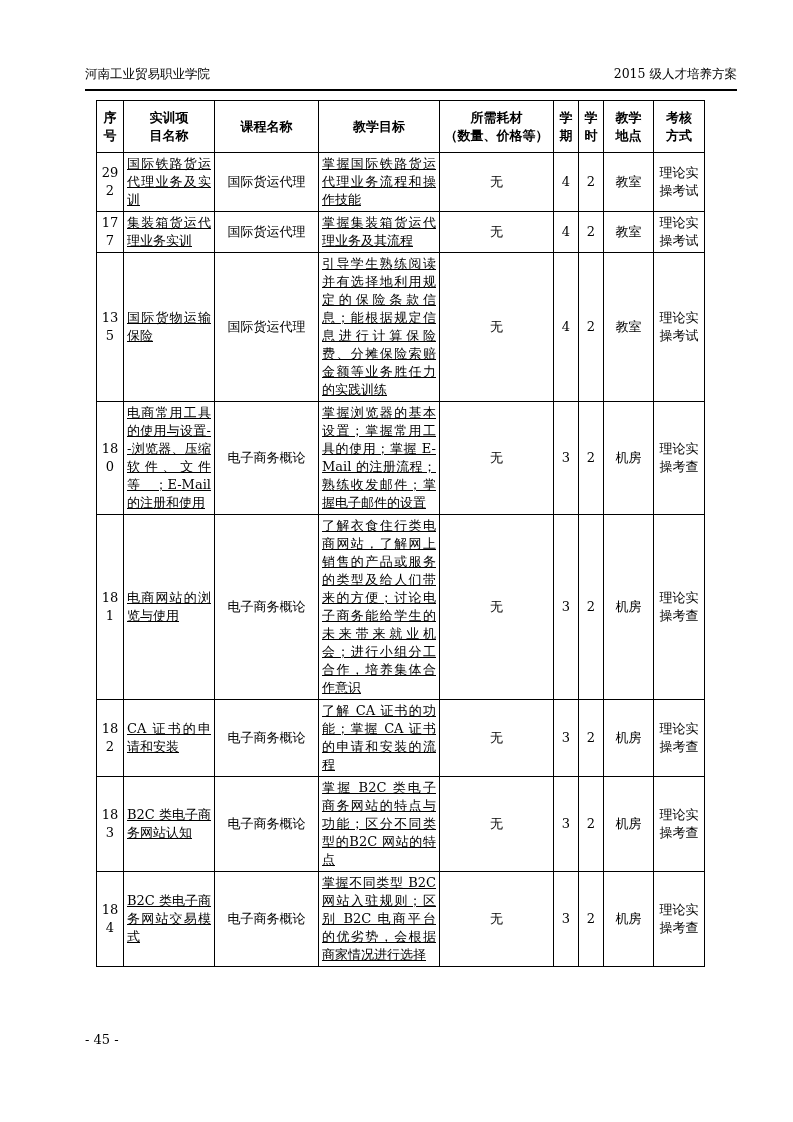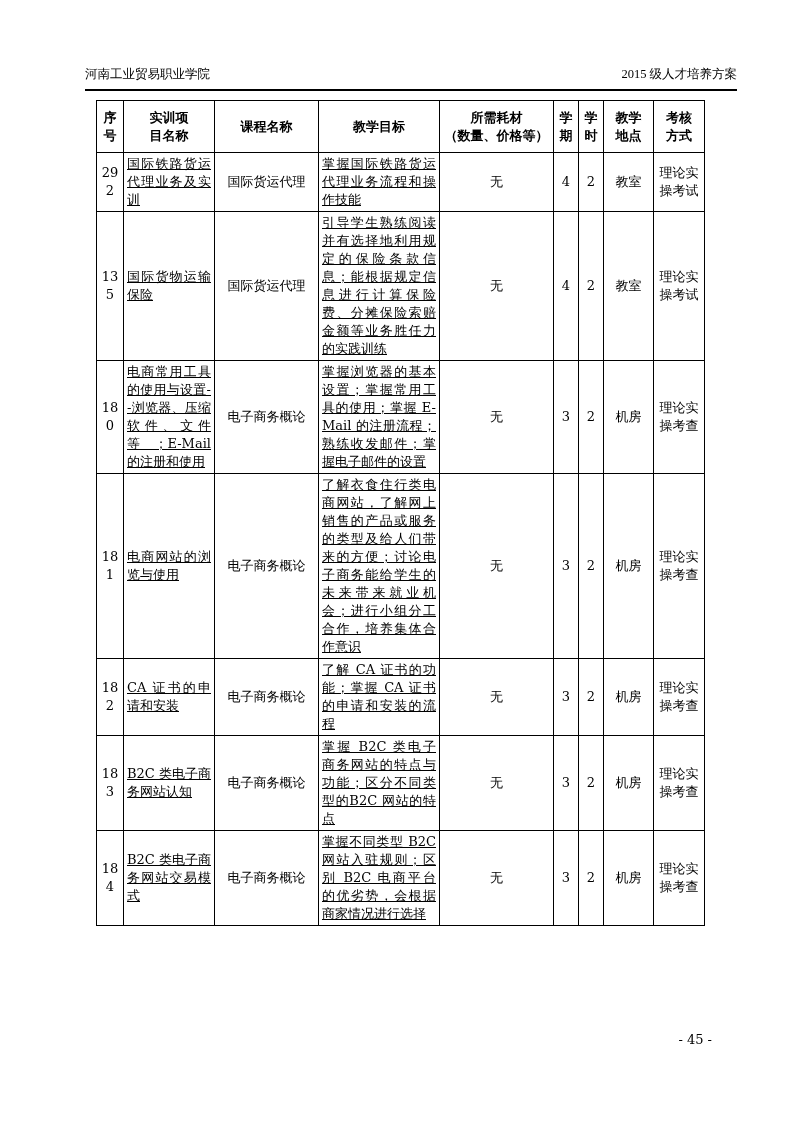--- a/index.html
+++ b/index.html
@@ -11,21 +11,20 @@
     font-family: "DejaVu Serif", "Liberation Serif", serif;
     position: relative;
     overflow: hidden;
   }
   .page-header {
     position: absolute;
     left: 85px; top: 66px; width: 652px;
     display: flex; justify-content: space-between; align-items: flex-end;
     font-size: 12.5px;
     line-height: 1.3;
-    font-family: Liberation Serif, serif;
   }
   .header-rule {
     position: absolute;
     left: 85px; top: 89px; width: 652px; height: 2px;
     background: #000;
   }
   table.curriculum {
     position: absolute;
     left: 96px; top: 100px;
     width: 608px;
@@ -51,21 +50,21 @@
   .curriculum td { text-align: center; }
   .curriculum td.cell-left {
     text-align: justify;
     text-justify: inter-character;
     padding: 2px 3px;
     text-decoration: underline;
   }
   .page-footer {
     position: absolute;
     left: 85px; top: 1032px; width: 627px;
-    text-align: right;
+    text-align: left;
     font-size: 13px;
   }
 </style>
 </head>
 <body>
 
 <div class="page-header">
   <span>河南工业贸易职业学院</span>
   <span>2015 级人才培养方案</span>
 </div>
@@ -109,20 +108,31 @@
     <td class="cell-left">国际铁路货运代理业务及实训</td>
     <td>国际货运代理</td>
     <td class="cell-left">掌握国际铁路货运代理业务流程和操作技能</td>
     <td>无</td>
     <td>4</td>
     <td>2</td>
     <td>教室</td>
     <td>理论实操考试</td>
   </tr>
       <tr>
+    <td>177</td>
+    <td class="cell-left">集装箱货运代理业务实训</td>
+    <td>国际货运代理</td>
+    <td class="cell-left">掌握集装箱货运代理业务及其流程</td>
+    <td>无</td>
+    <td>4</td>
+    <td>2</td>
+    <td>教室</td>
+    <td>理论实操考试</td>
+  </tr>
+      <tr>
     <td>135</td>
     <td class="cell-left">国际货物运输保险</td>
     <td>国际货运代理</td>
     <td class="cell-left">引导学生熟练阅读并有选择地利用规定的保险条款信息；能根据规定信息进行计算保险费、分摊保险索赔金额等业务胜任力的实践训练</td>
     <td>无</td>
     <td>4</td>
     <td>2</td>
     <td>教室</td>
     <td>理论实操考试</td>
   </tr>

